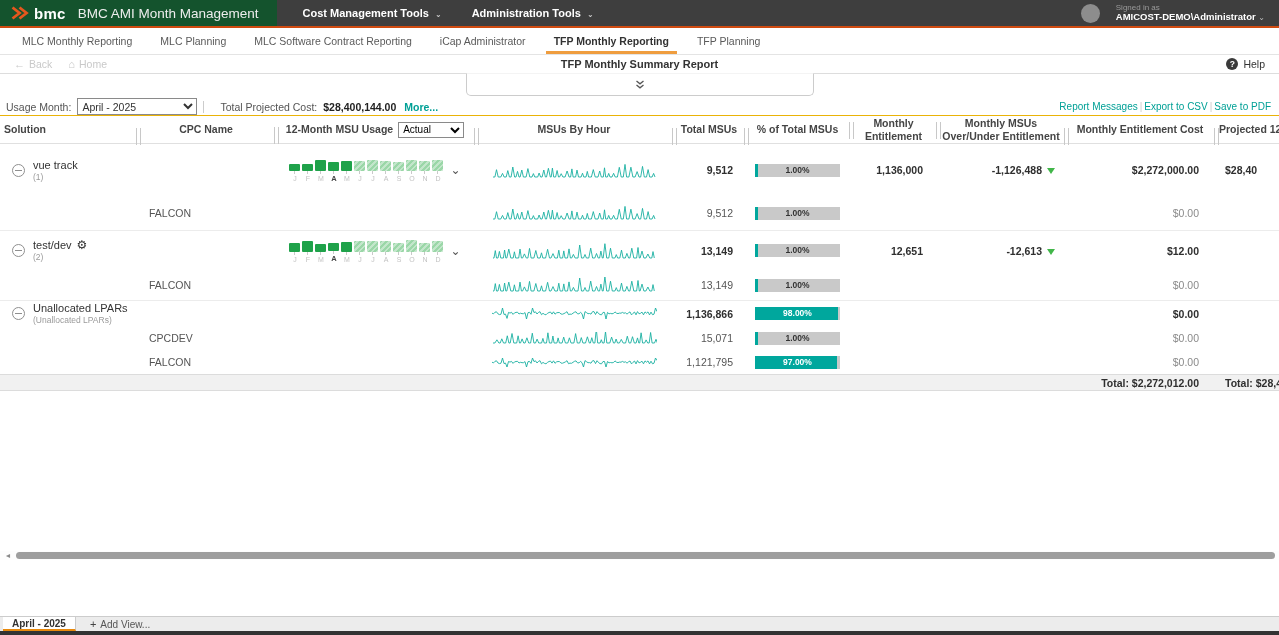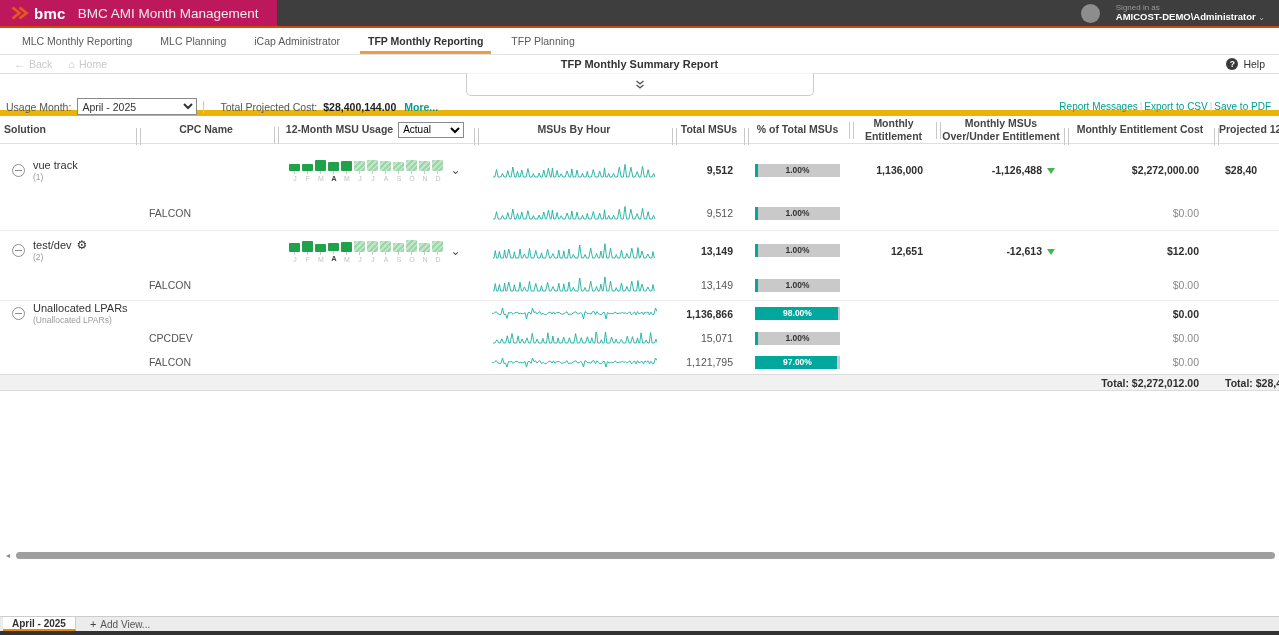--- a/index.html
+++ b/index.html
@@ -2,21 +2,21 @@
 <html><head>
 <meta charset="utf-8">
 <style>
   *{box-sizing:border-box;margin:0;padding:0}
   html,body{width:1279px;height:635px;overflow:hidden;background:#fff;
     font-family:"Liberation Sans","DejaVu Sans",sans-serif;color:#333}
   .page{position:relative;width:1279px;height:635px;overflow:hidden;background:#fff}
 
   
   .topbar{height:28px;background:#3e3e3e;border-bottom:2px solid #cf4a10;display:flex;align-items:stretch}
-  .brandblock{display:flex;align-items:center;background:#be185d;padding:0 18px 0 10px}
+  .brandblock{display:flex;align-items:center;background:#14532d;padding:0 18px 0 10px}
   .logo{display:flex;align-items:center;gap:4px}
   .logo-text{color:#fff;font-weight:bold;font-size:15px;letter-spacing:.3px}
   .app-title{color:#ededed;font-size:13.5px;margin-left:12px;font-weight:400;white-space:nowrap}
   .menubar{display:flex;align-items:center;gap:30px;padding-left:26px}
   .menu-item{color:#fff;font-size:11px;font-weight:600;cursor:pointer;white-space:nowrap}
   .menu-item .caret{font-size:8px;color:#cfcfcf;margin-left:3px}
   .userarea{margin-left:auto;display:flex;align-items:center;gap:16px;padding-right:14px}
   .avatar{width:19px;height:19px;border-radius:50%;background:#8d8d8d}
   .usertext{line-height:1.15;text-align:left}
   .signedin{color:#9a9a9a;font-size:8px}
@@ -32,21 +32,21 @@
   
   .toolbar{height:19px;border-bottom:1px solid #ddd;display:flex;align-items:center;position:relative;padding:0 14px}
   .nav-link{color:#c9c9c9;font-size:10.5px;margin-right:16px;display:flex;align-items:center;gap:4px}
   .nav-link .ic{font-size:11px}
   .page-title{position:absolute;left:0;right:0;text-align:center;font-size:11px;font-weight:700;color:#333}
   .help{margin-left:auto;display:flex;align-items:center;gap:5px;font-size:10.5px;color:#333;cursor:pointer;z-index:2}
   .help-badge{width:12px;height:12px;border-radius:50%;background:#3a3a3a;color:#fff;font-size:8.5px;font-weight:700;
     display:flex;align-items:center;justify-content:center}
 
   
-  .strip{height:42px;border-bottom:6px solid #eab308;position:relative;background:#fff}
+  .strip{height:42px;border-bottom:1px solid #eab308;position:relative;background:#fff}
   .collapse-panel{position:absolute;top:-1px;left:50%;transform:translateX(-50%);width:348px;height:23px;background:#fff;
     border:1px solid #ccc;border-top:1px solid #f4f4f4;border-radius:0 0 5px 5px;display:flex;align-items:center;justify-content:center;cursor:pointer}
   .controls-left{position:absolute;left:6px;top:24px;display:flex;align-items:center;gap:6px;font-size:10.5px;color:#555}
   .controls-left select{font-size:10.5px;height:17px;border:1px solid #8a8a8a;background:#fff;color:#333;width:120px}
   .tpc-label{border-left:1px solid #ccc;padding-left:16px;color:#555}
   .tpc-value{font-weight:700;color:#222}
   .more-link{color:#00a096;font-weight:700;font-size:10.5px;cursor:pointer;margin-left:2px}
   .report-links{position:absolute;right:8px;top:27px;display:flex;align-items:center;gap:2px;font-size:10px}
   .report-link{color:#00a096;cursor:pointer;white-space:nowrap}
   .rl-sep{color:#ccc}
@@ -120,32 +120,37 @@
     <div class="brandblock">
       <span class="logo">
         <svg width="20" height="16" viewBox="0 0 20 16">
           <polyline points="2.5,2.5 9.5,8 2.5,13.5" stroke="#e4571e" stroke-width="2.8" fill="none"></polyline>
           <polyline points="9.5,2.5 16.5,8 9.5,13.5" stroke="#e4571e" stroke-width="2.8" fill="none"></polyline>
         </svg>
         <span class="logo-text">bmc</span>
       </span>
       <span class="app-title">BMC AMI Month Management</span>
     </div>
+    <div class="menubar">
+        <span class="menu-item"><span>Cost Management Tools</span> <span class="caret">⌄</span></span>
+        <span class="menu-item"><span>Administration Tools</span> <span class="caret">⌄</span></span>
+      </div>
     <div class="userarea">
       <span class="avatar"></span>
       <span class="usertext">
         <div class="signedin">Signed in as</div>
         <div class="username"><span>AMICOST-DEMO\Administrator</span> <span class="caret">⌄</span></div>
       </span>
     </div>
   </div>
 
   <div class="tabbar">
       <div class="tab">MLC Monthly Reporting</div>
       <div class="tab">MLC Planning</div>
+      <div class="tab">MLC Software Contract Reporting</div>
       <div class="tab">iCap Administrator</div>
       <div class="tab active">TFP Monthly Reporting</div>
       <div class="tab">TFP Planning</div>
     </div>
 
   <div class="toolbar">
     <span class="page-title">TFP Monthly Summary Report</span>
     <span class="nav-link">
         <span class="ic">←</span>
         <span>Back</span>

